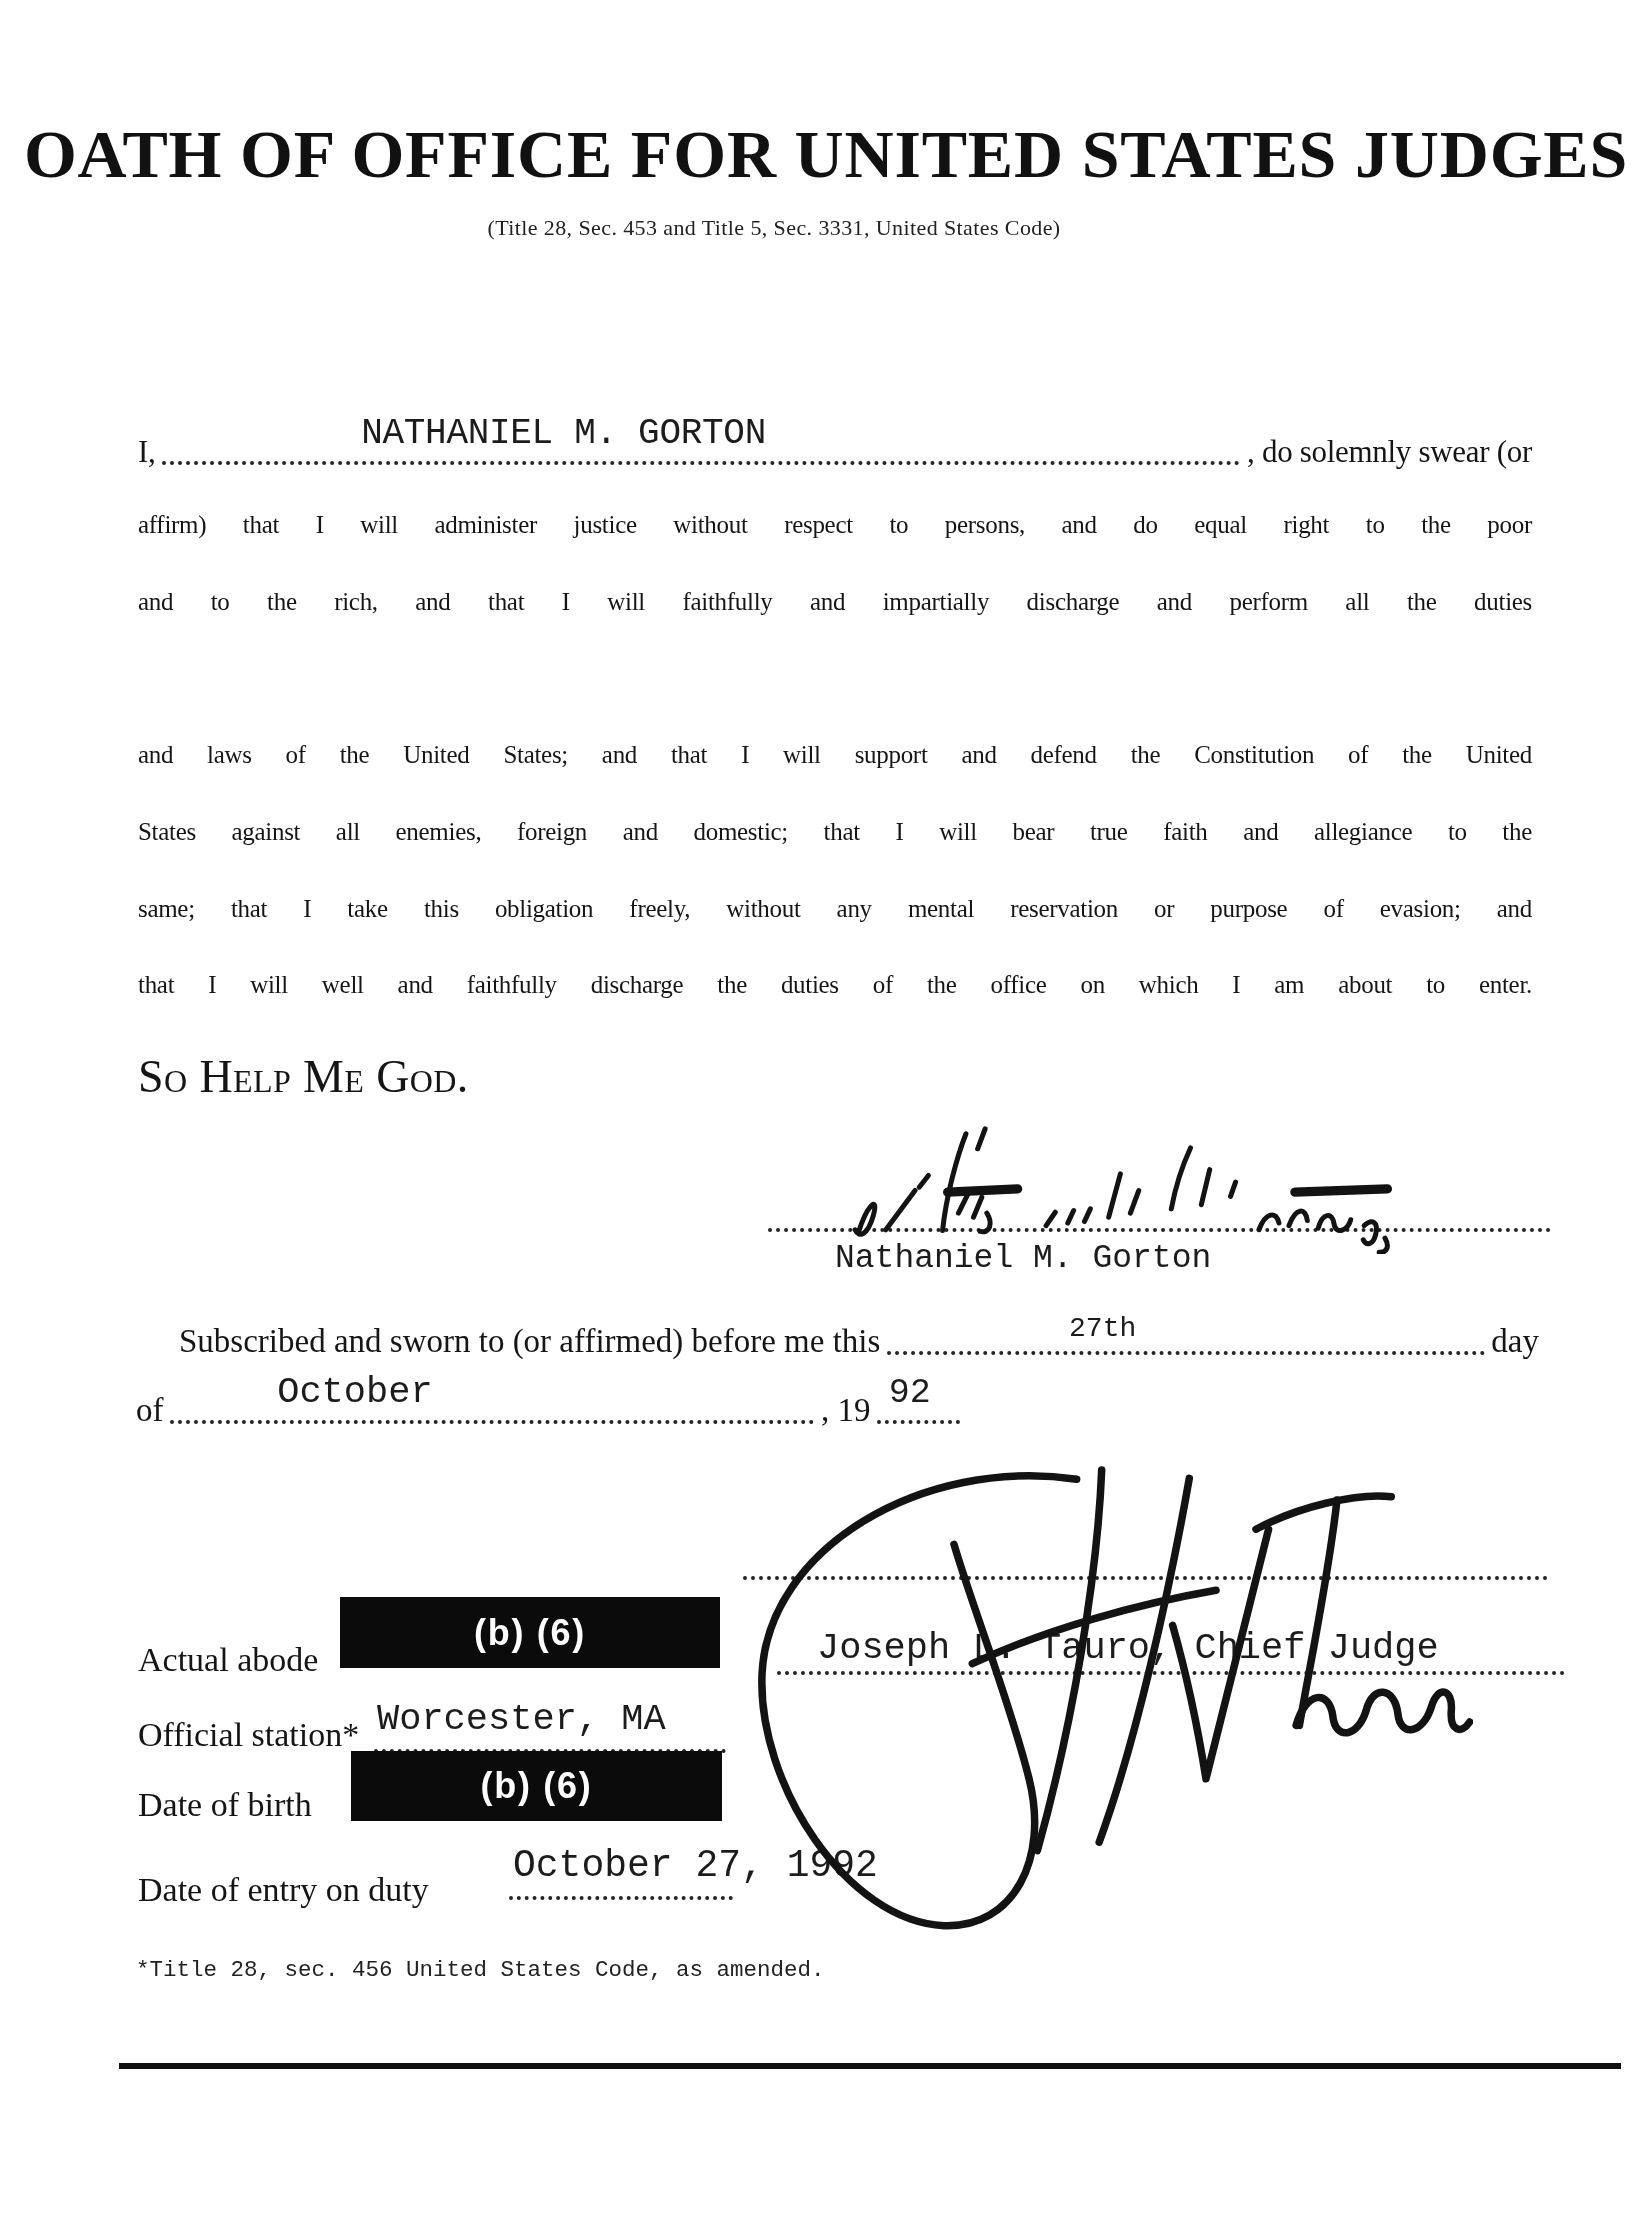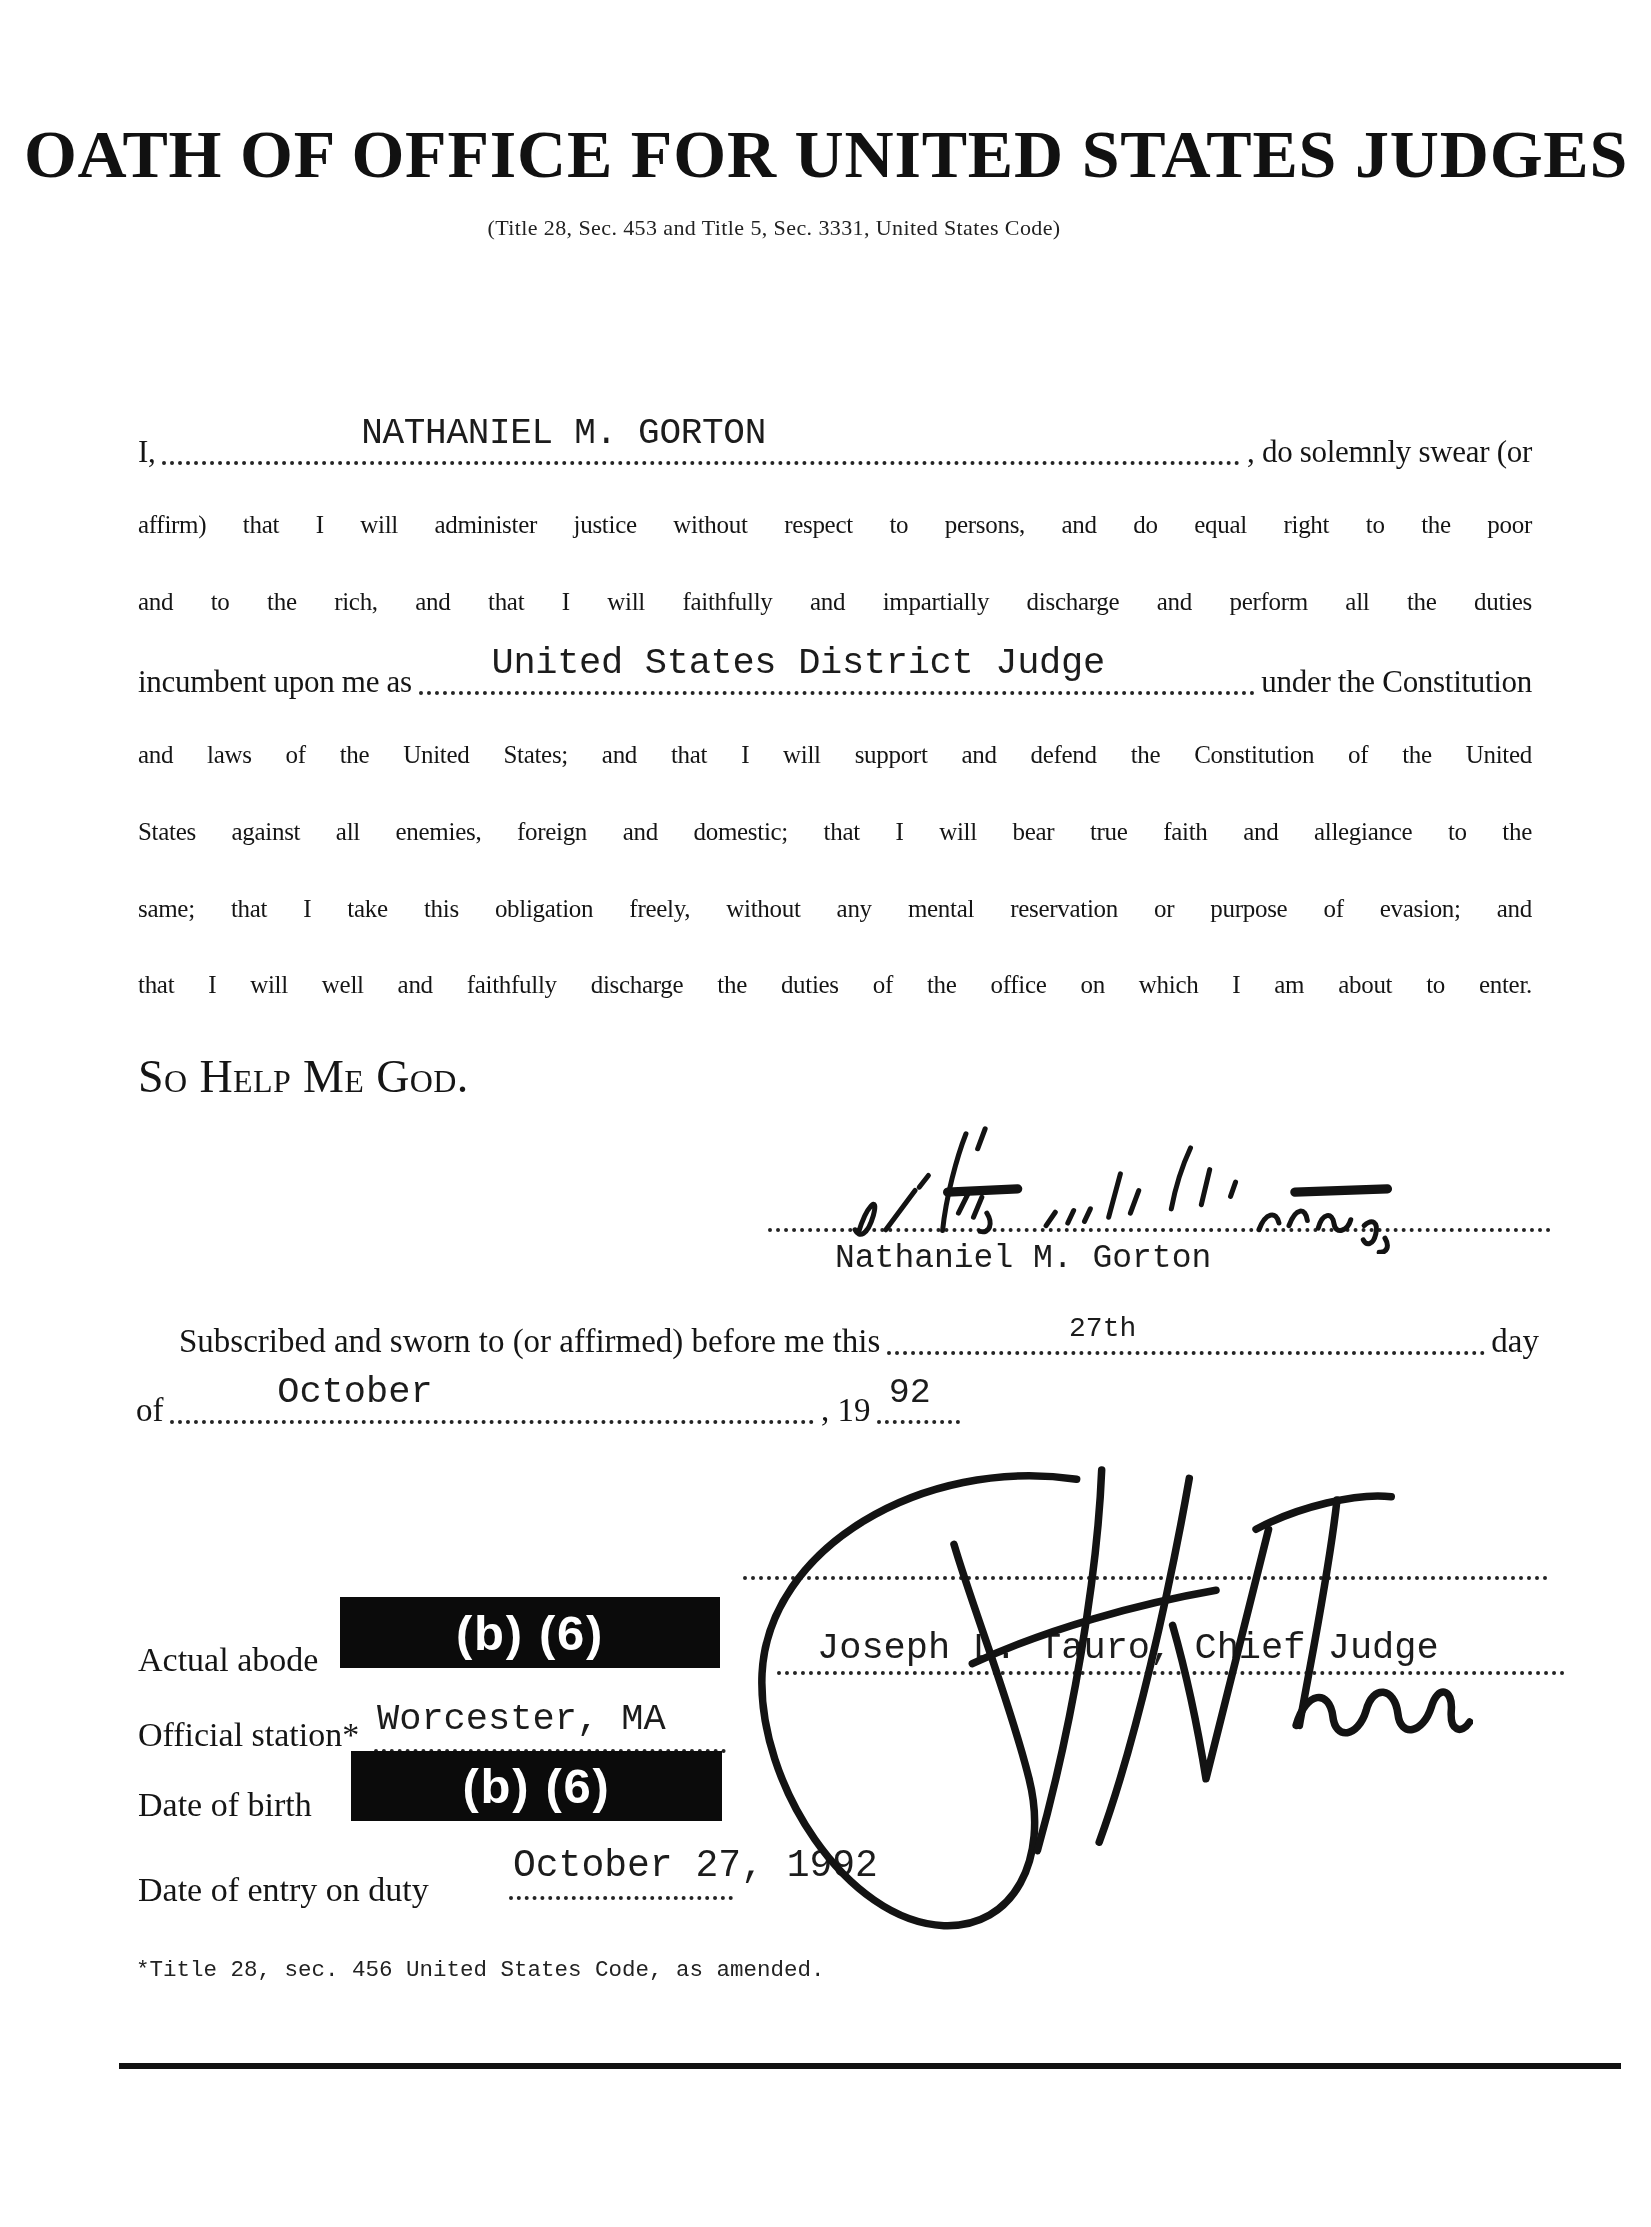--- a/index.html
+++ b/index.html
@@ -86,21 +86,21 @@
     font-size:34px;
     color:#151515;
     white-space:pre;
   }
   .redaction{
     background:#0b0b0b;
     color:#ffffff;
     display:flex;align-items:center;justify-content:center;
     font-family:"Liberation Sans", sans-serif;
     font-weight:700;
-    font-size:49px;
+    font-size:36px;
     letter-spacing:1.7px;
     z-index:2;
   }
   
   .footrule{background:#111;height:5.8px;}
   .footnote{font-size:22.5px;color:#222;white-space:pre;}
 </style>
 </head>
 <body>
 
@@ -113,27 +113,20 @@
     <span class="txt">I,</span>
     <span class="fill">
       <span class="typed over" style="left:199px;font-size:36px;">NATHANIEL M. GORTON</span>
     </span>
     <span class="txt">, do solemnly swear (or</span>
   </div>
 
   <div class="abs bodyline" style="top:511px;">affirm) that I will administer justice without respect to persons, and do equal right to the poor</div>
   <div class="abs bodyline" style="top:588px;">and to the rich, and that I will faithfully and impartially discharge and perform all the duties</div>
 
-  <div class="abs flexline" style="top:664px;">
-    <span class="txt">incumbent upon me as</span>
-    <span class="fill">
-      <span class="typed over" style="left:73px;font-size:37px;">United States District Judge</span>
-    </span>
-    <span class="txt">under the Constitution</span>
-  </div>
 
   <div class="abs bodyline" style="top:741px;">and laws of the United States; and that I will support and defend the Constitution of the United</div>
   <div class="abs bodyline" style="top:818px;">States against all enemies, foreign and domestic; that I will bear true faith and allegiance to the</div>
   <div class="abs bodyline" style="top:895px;">same; that I take this obligation freely, without any mental reservation or purpose of evasion; and</div>
   <div class="abs bodyline" style="top:971px;">that I will well and faithfully discharge the duties of the office on which I am about to enter.</div>
 
   <div class="abs sohelp">So Help Me God.</div>
 
   <div class="abs dotline" style="left:768px;top:1220px;width:783px;"></div>
   <svg class="abs sig-svg" style="left:779px;top:1112px;" width="626" height="142" viewBox="0 0 750 170" aria-label="handwritten signature">

